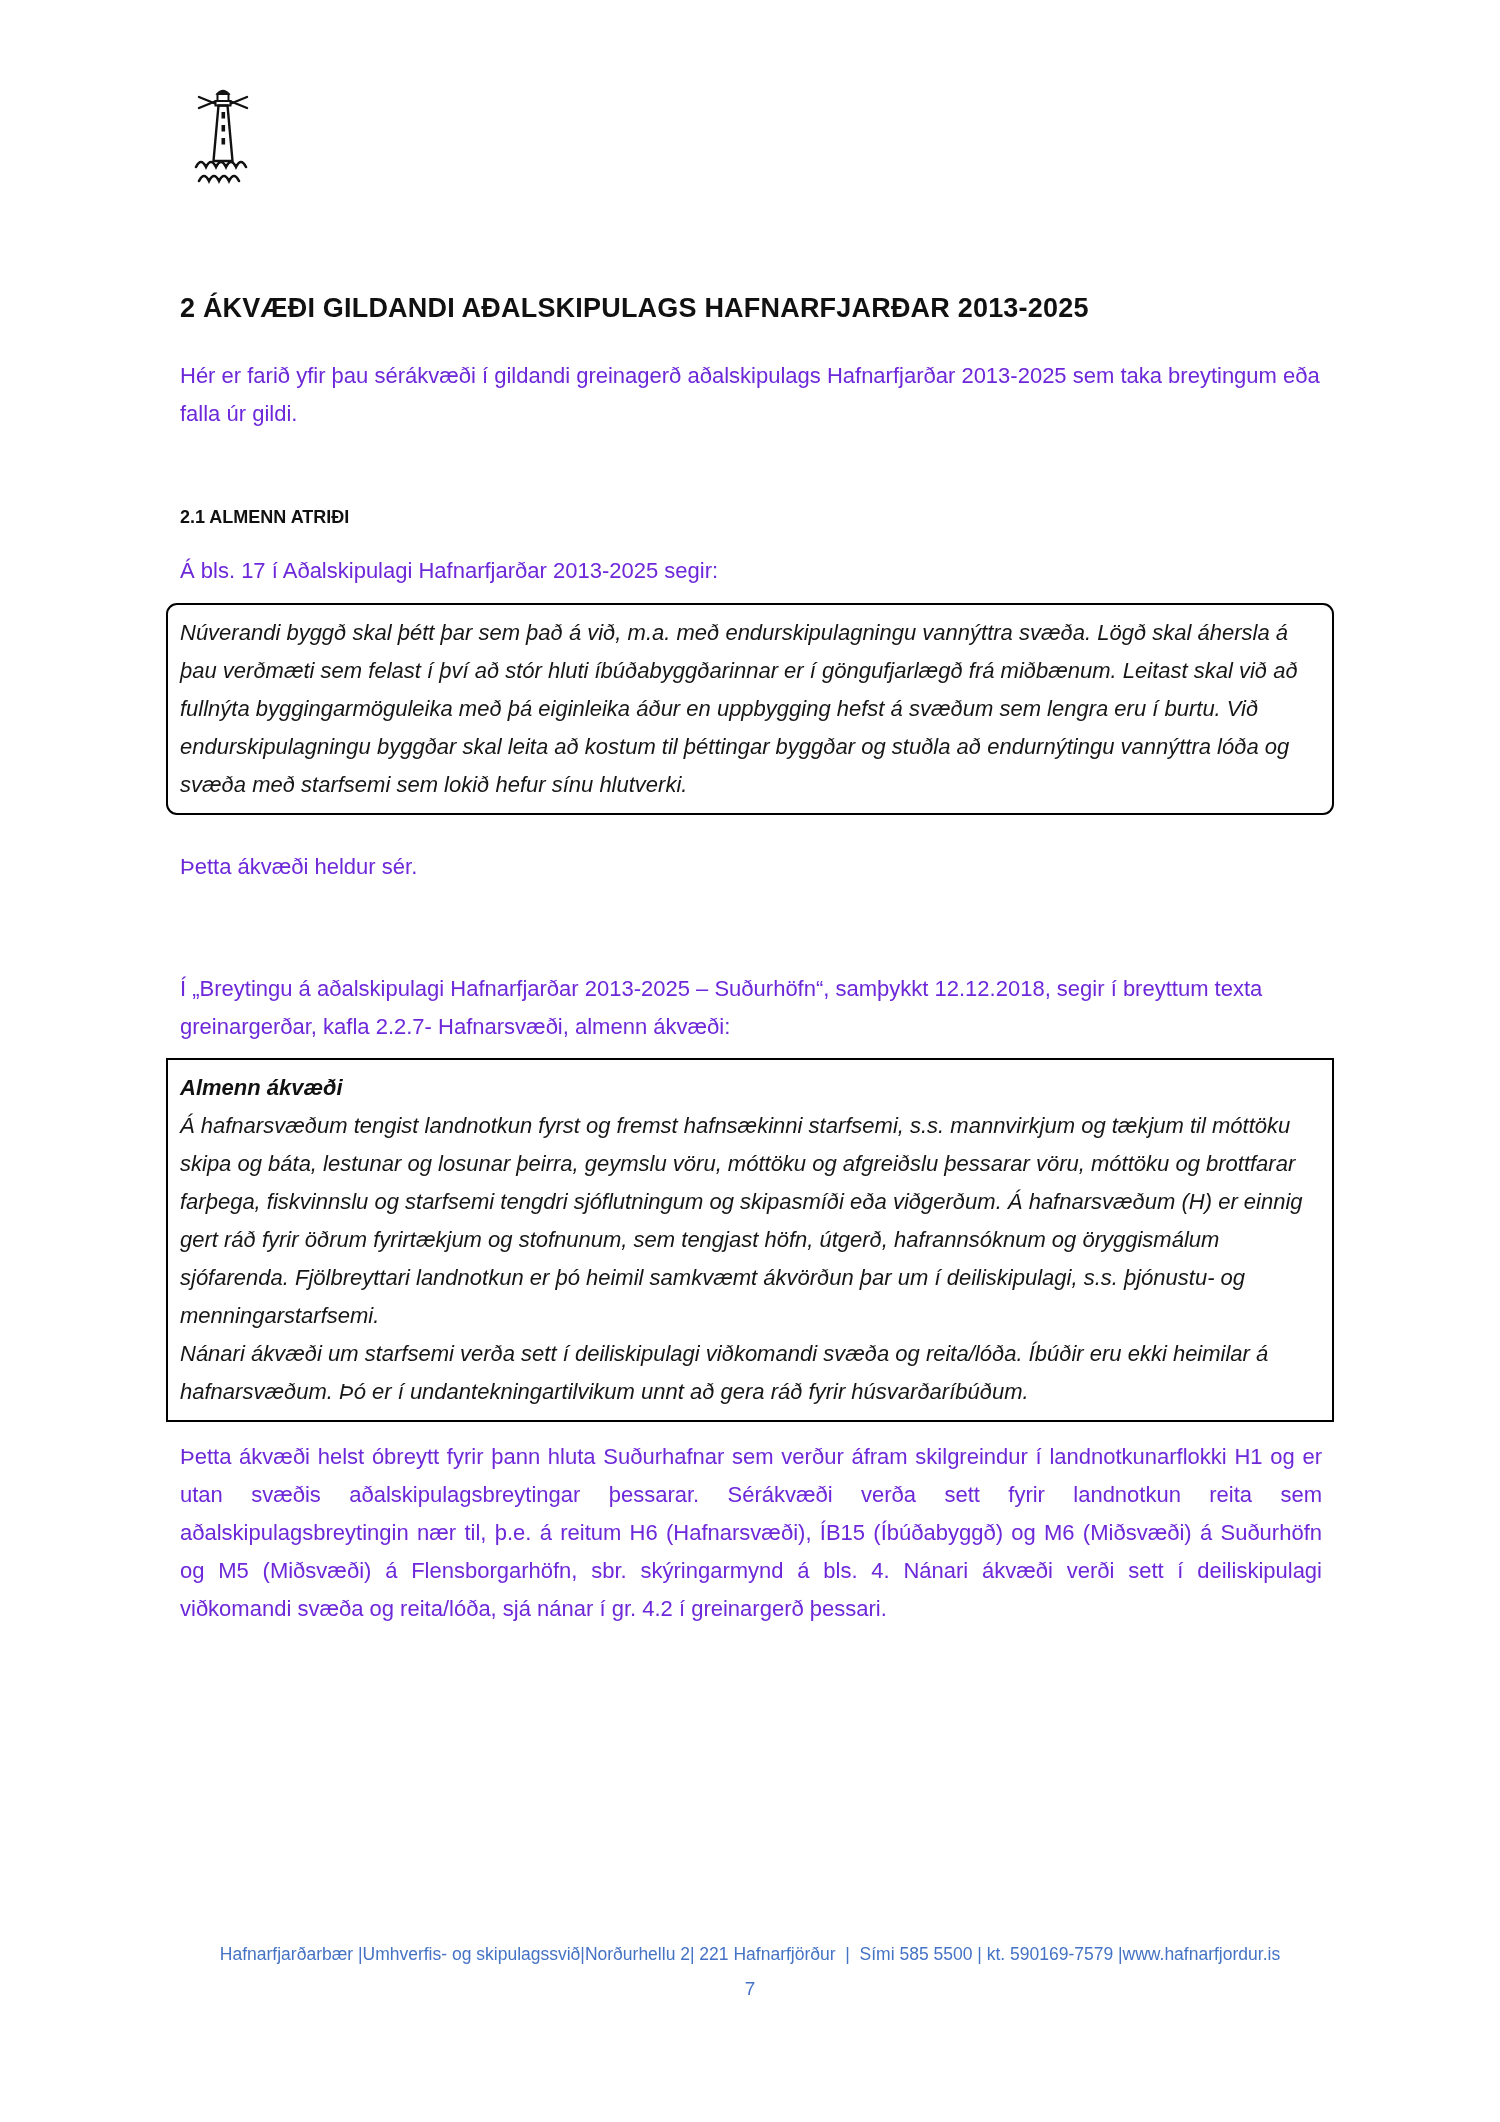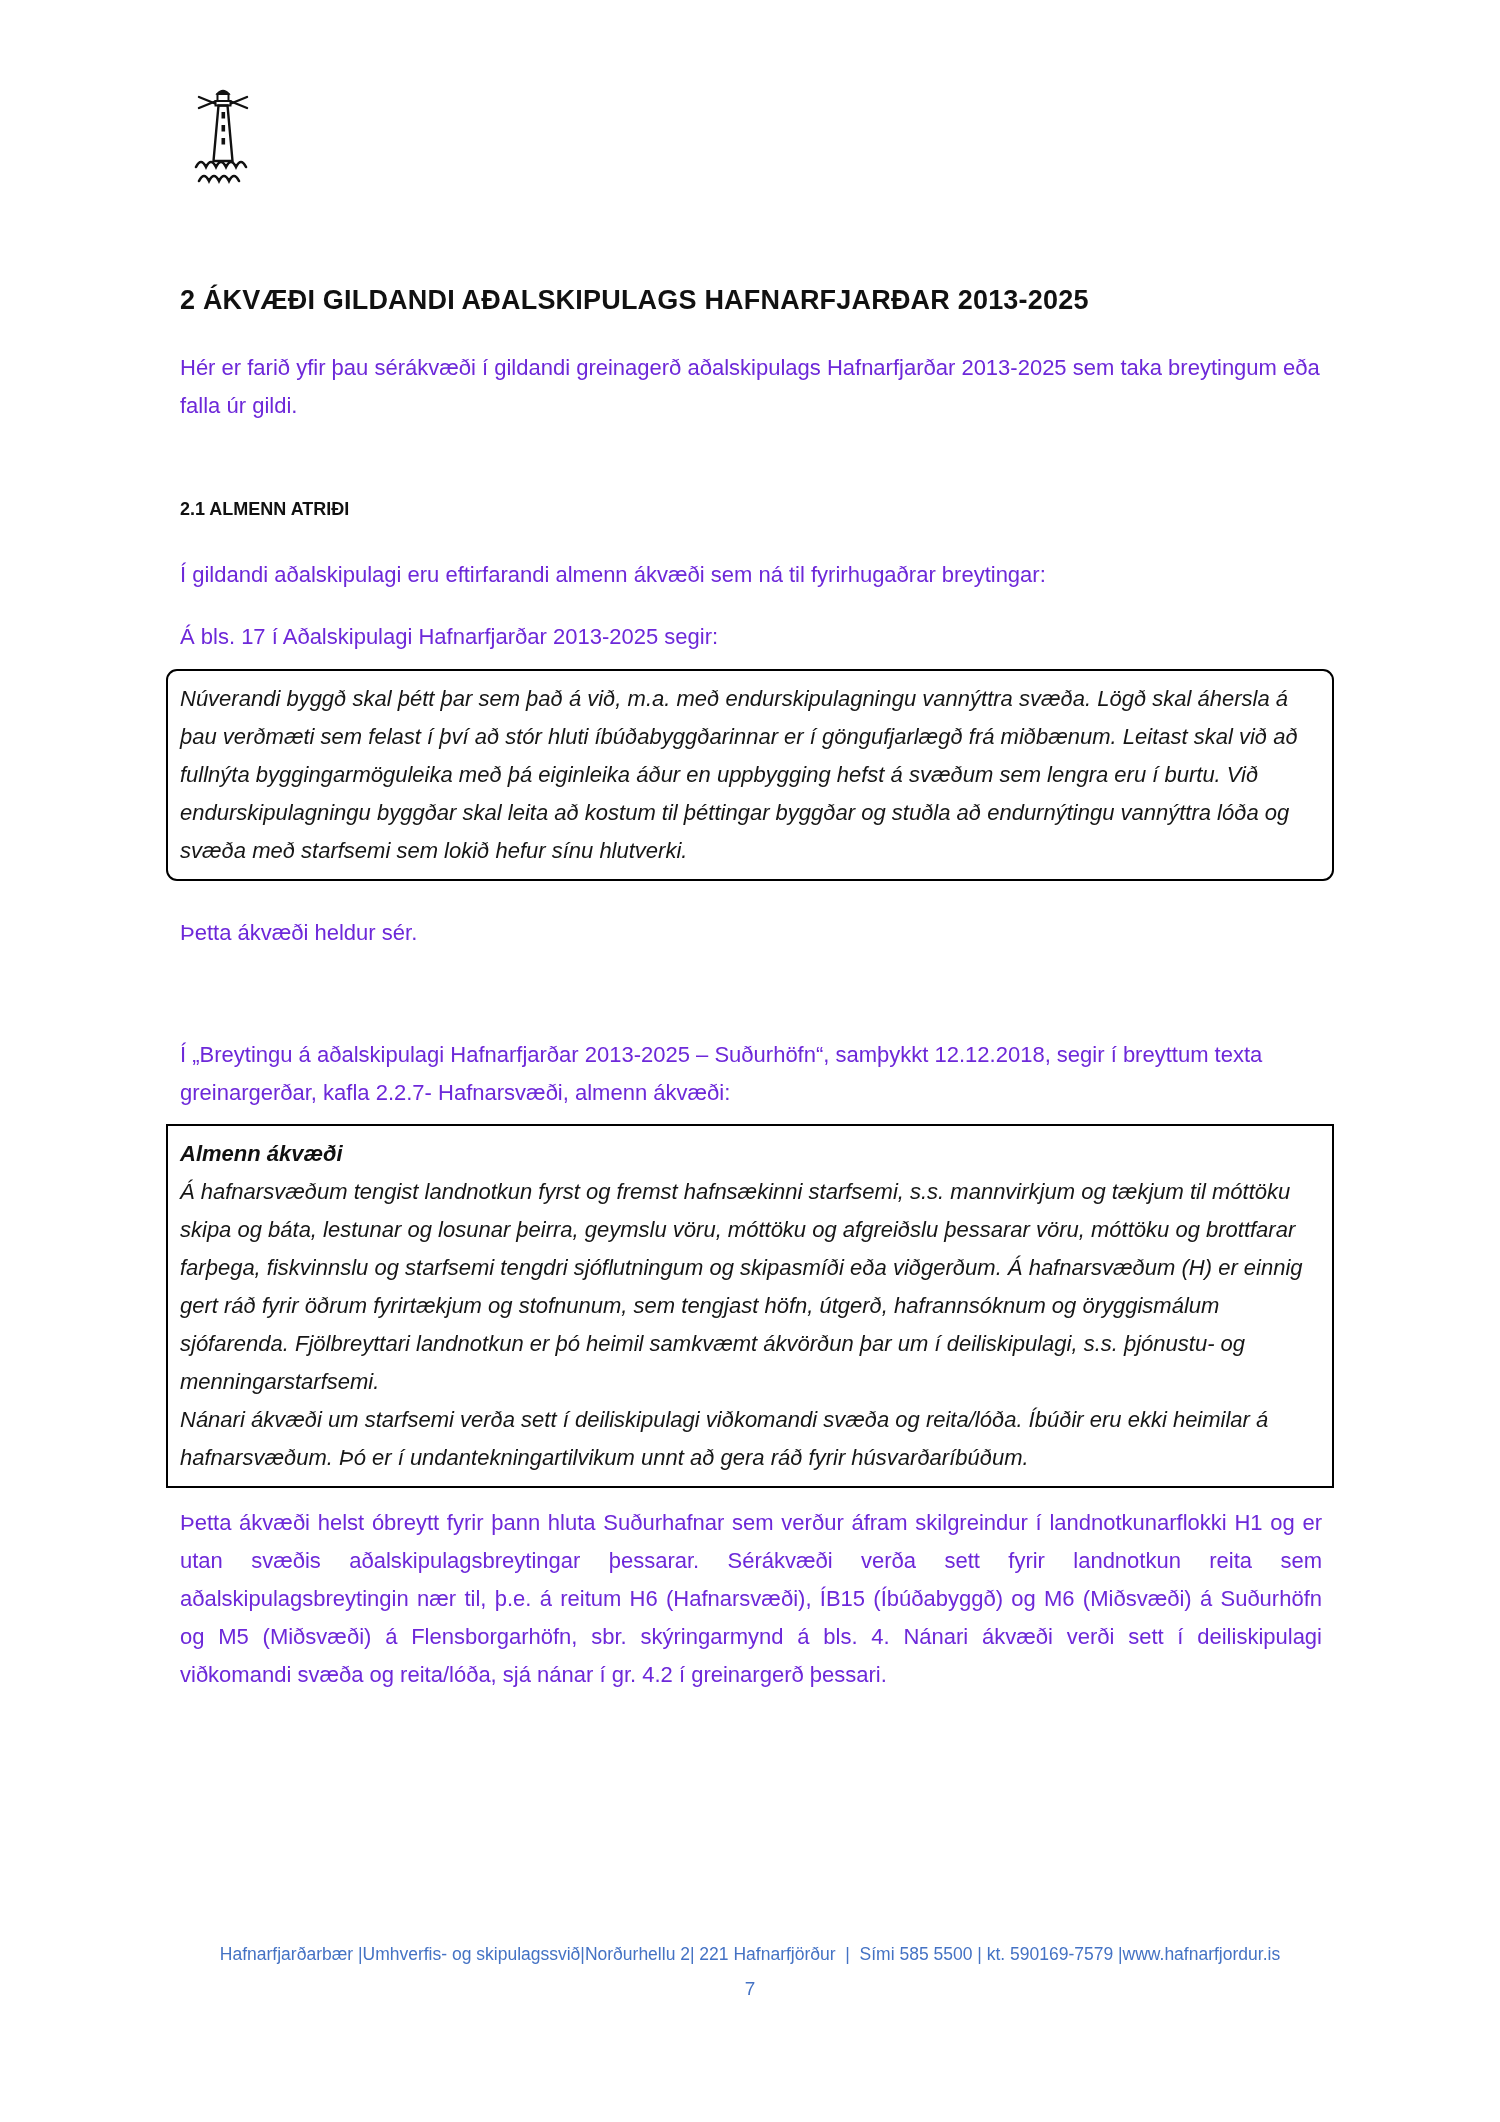--- a/index.html
+++ b/index.html
@@ -18,21 +18,21 @@
     position: absolute;
     left: 192px;
     top: 84px;
     width: 62px;
     height: 108px;
   }
   .content {
     position: absolute;
     left: 180px;
     right: 178px;
-    top: 4px;
+    top: 12px;
   }
   h1.doc-h1 {
     margin-top: 281px;
     font-size: 27px;
     font-weight: bold;
     letter-spacing: 0.2px;
     color: #111;
   }
   .para {
     font-size: 22px;
@@ -126,21 +126,20 @@
   </svg>
 
   <div class="content">
 
     <h1 class="doc-h1">2 ÁKVÆÐI GILDANDI AÐALSKIPULAGS HAFNARFJARÐAR 2013-2025</h1>
 
     <p class="para intro">Hér  er farið yfir þau sérákvæði í gildandi greinagerð aðalskipulags Hafnarfjarðar 2013-2025 sem taka breytingum eða  falla úr gildi.</p>
 
     <h2 class="doc-h2">2.1 ALMENN ATRIÐI</h2>
 
-    <p class="para lead">Í gildandi aðalskipulagi eru eftirfarandi almenn ákvæði sem ná til fyrirhugaðrar breytingar:</p>
 
     <p class="para source-ref">Á bls. 17 í Aðalskipulagi Hafnarfjarðar 2013-2025 segir:</p>
 
     <div class="quote-box quote-box-1">
       <p class="quote-text">Núverandi byggð skal þétt þar sem það á við, m.a. með endurskipulagningu vannýttra svæða. Lögð skal áhersla á þau verðmæti sem felast í því að stór hluti íbúðabyggðarinnar er í göngufjarlægð frá miðbænum. Leitast skal við að fullnýta byggingarmöguleika með þá eiginleika áður en uppbygging hefst á svæðum sem lengra eru í burtu. Við endurskipulagningu byggðar skal leita að kostum til þéttingar byggðar og stuðla að endurnýtingu vannýttra lóða og svæða með starfsemi sem lokið hefur sínu hlutverki.</p>
     </div>
 
     <p class="para note1">Þetta ákvæði heldur sér.</p>
 
     <p class="para amendment">Í „Breytingu á aðalskipulagi Hafnarfjarðar 2013-2025 – Suðurhöfn“, samþykkt 12.12.2018, segir í breyttum texta greinargerðar, kafla 2.2.7- Hafnarsvæði, almenn ákvæði:</p>

